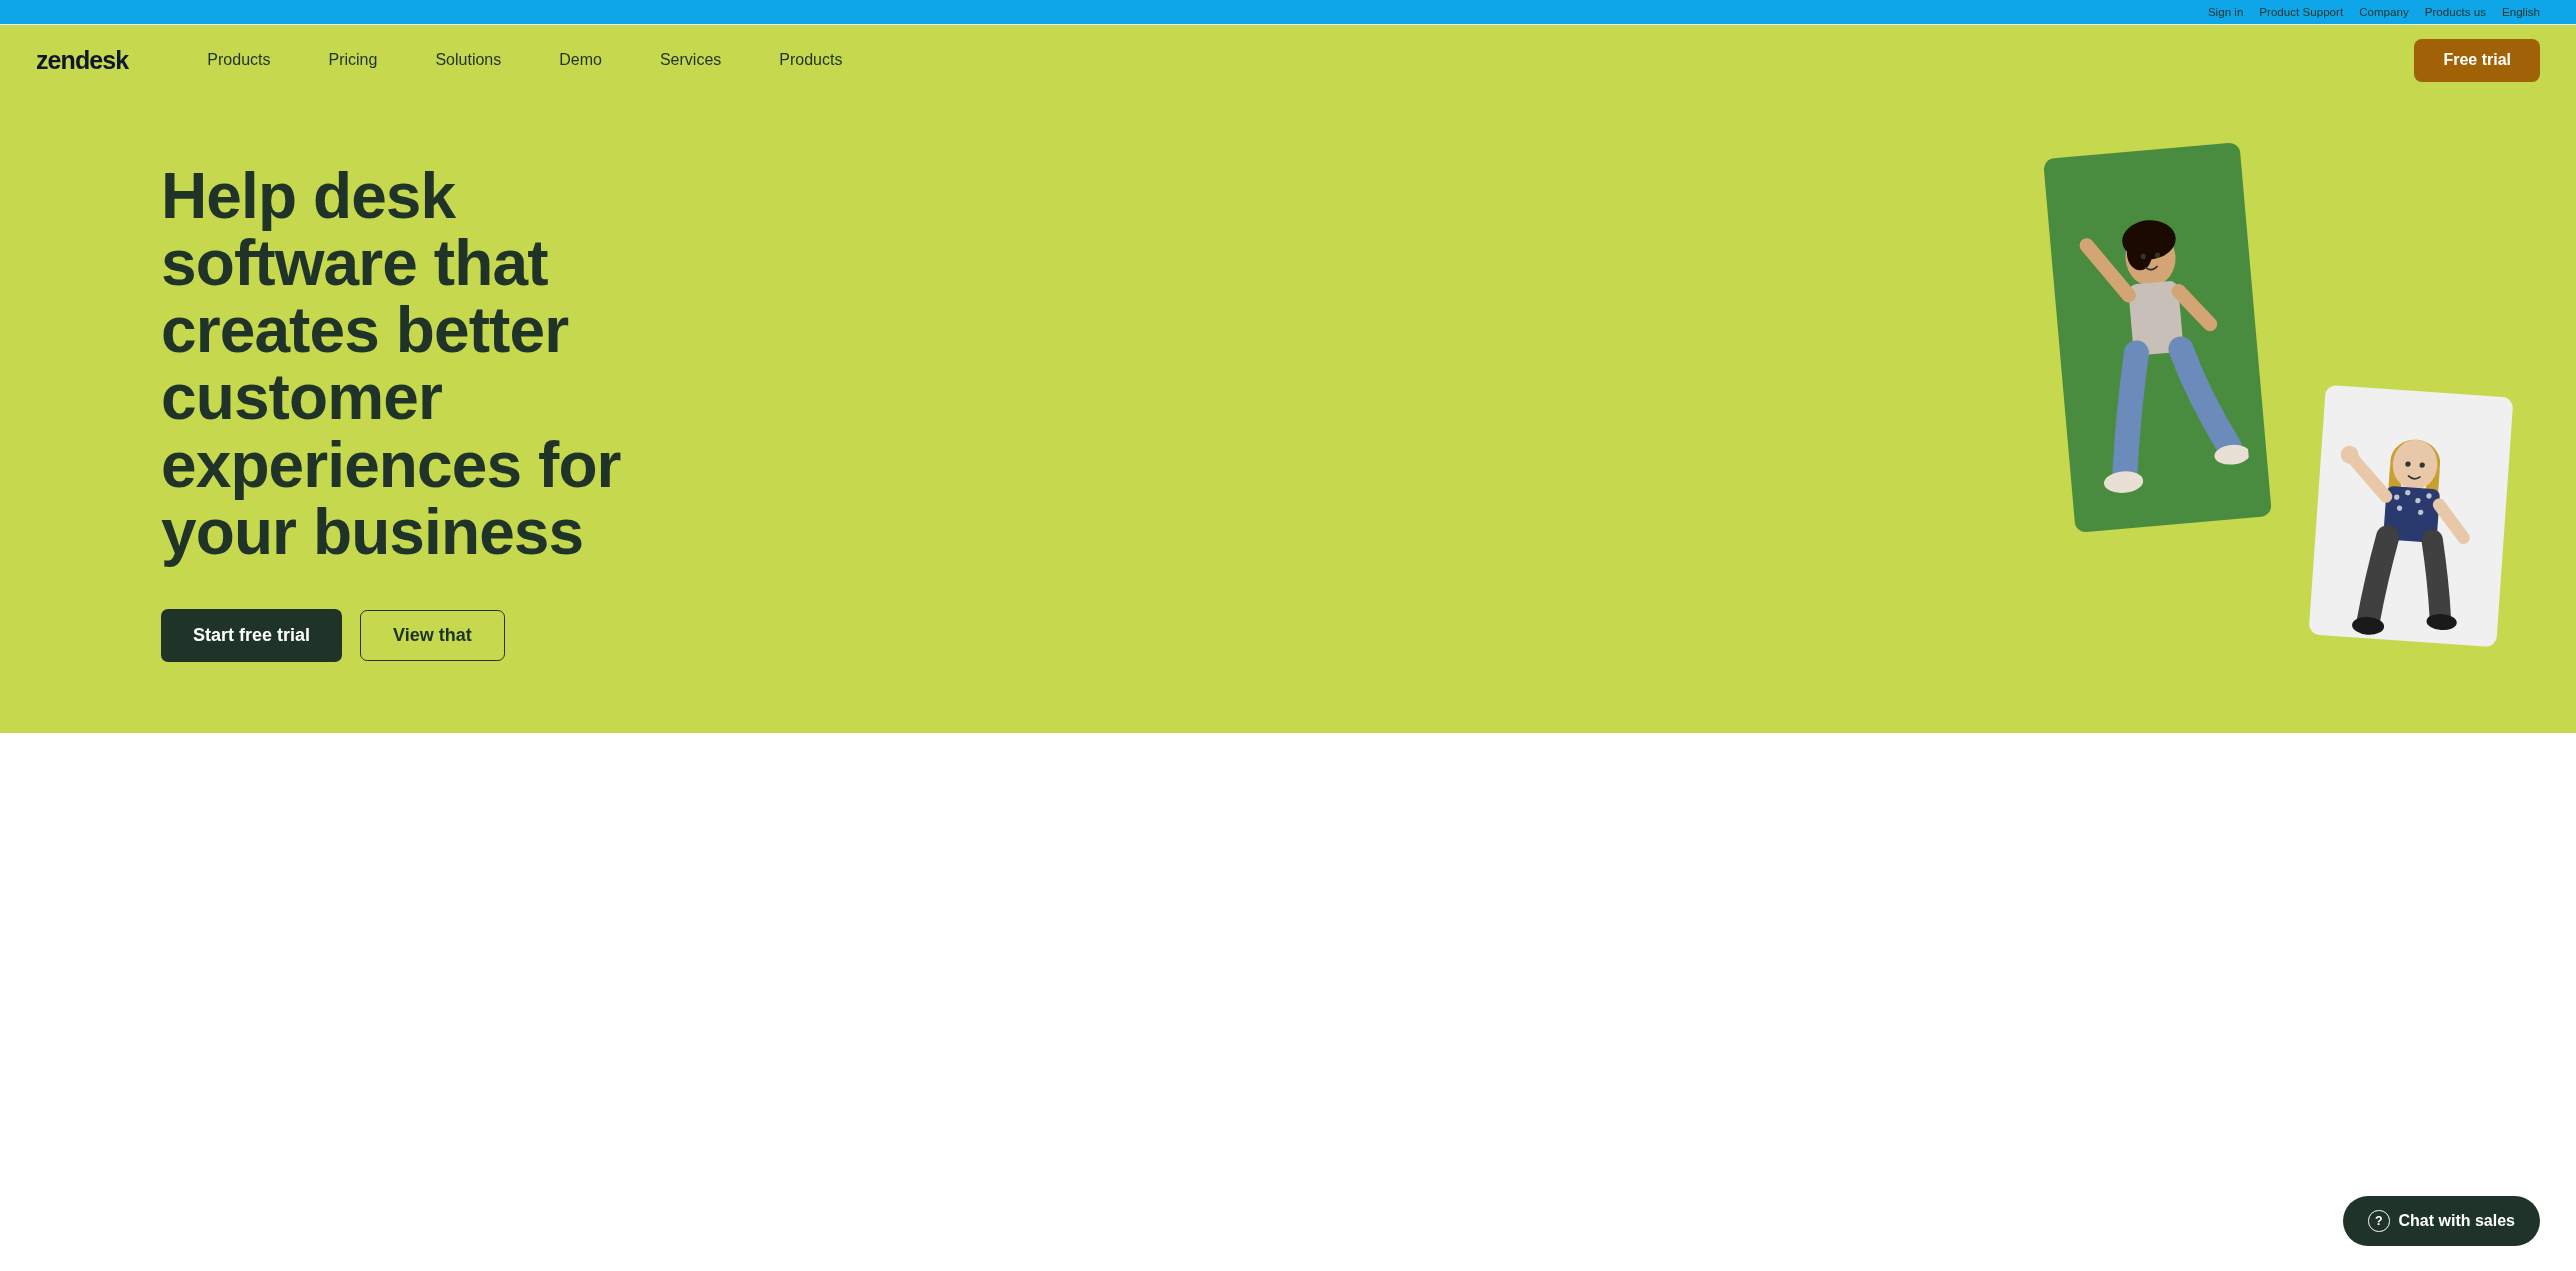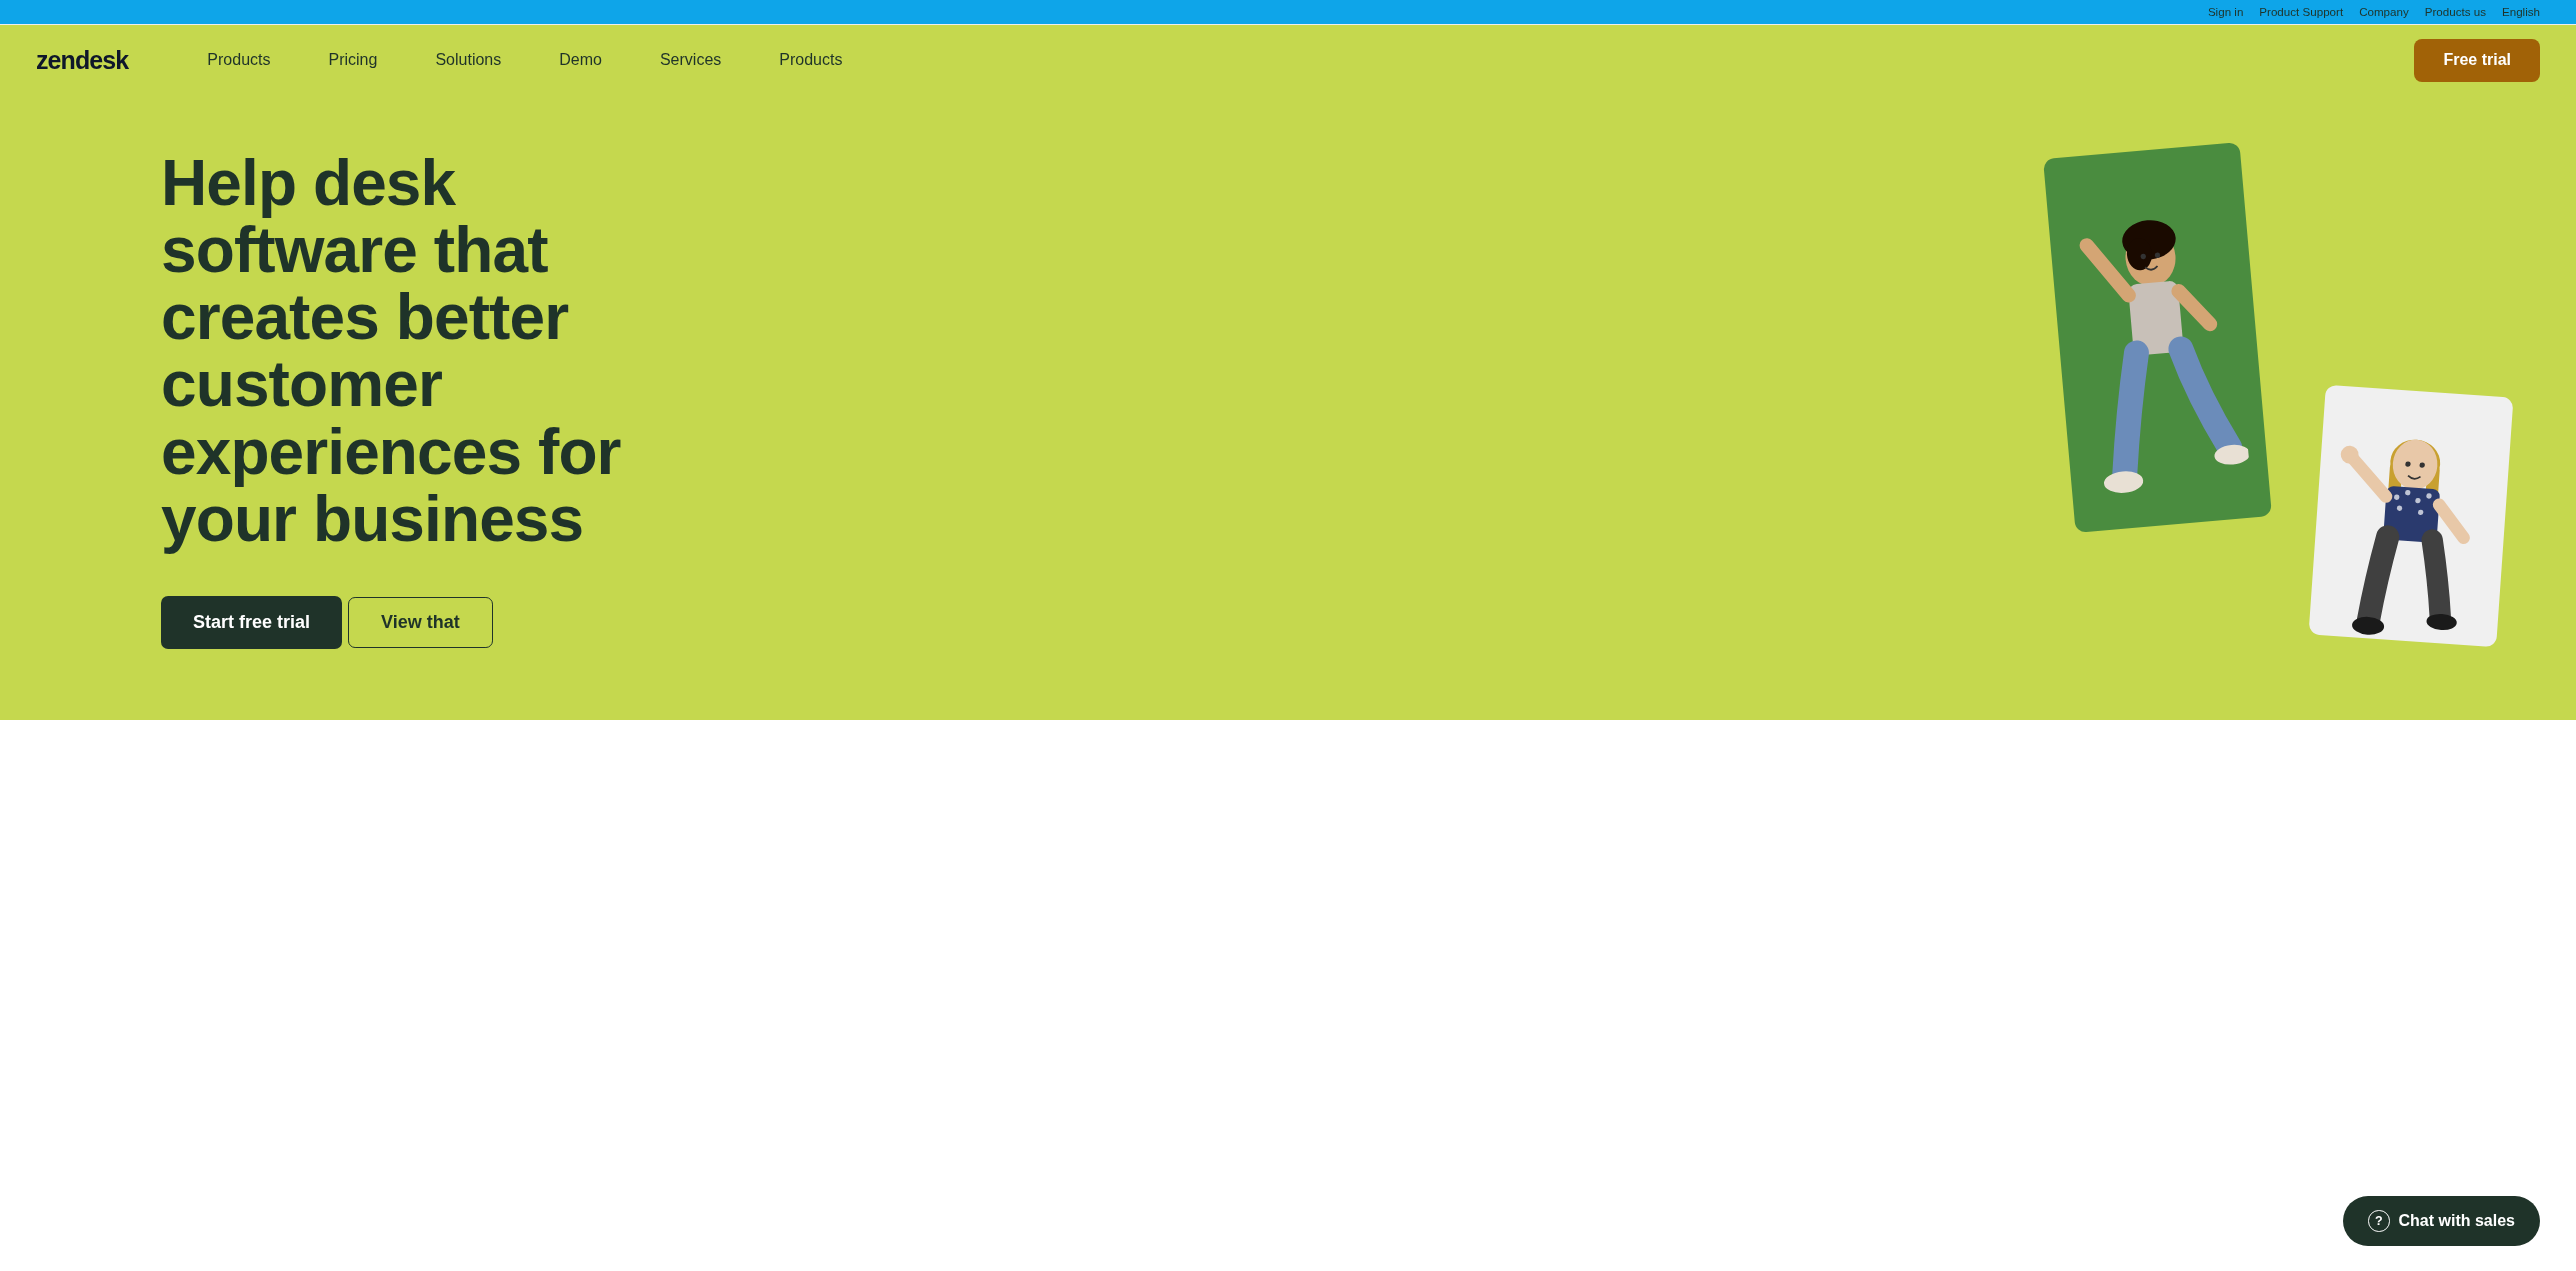--- a/index.html
+++ b/index.html
@@ -99,25 +99,26 @@
       position: relative;
     }
 
     .hero-title {
       font-size: 64px;
       font-weight: 800;
       color: #1f3329;
       line-height: 1.05;
       margin-bottom: 43px;
       letter-spacing: -0.9px;
+      margin-top: 13px;
     }
 
     .hero-buttons {
       display: flex;
-      gap: 6px;
+      gap: 18px;
       align-items: center;
     }
 
     .btn-primary {
       background: #1f3329;
       color: #fff;
       border: none;
       border-radius: 7.1px;
       padding: 16px 32px;
       font-size: 18px;

